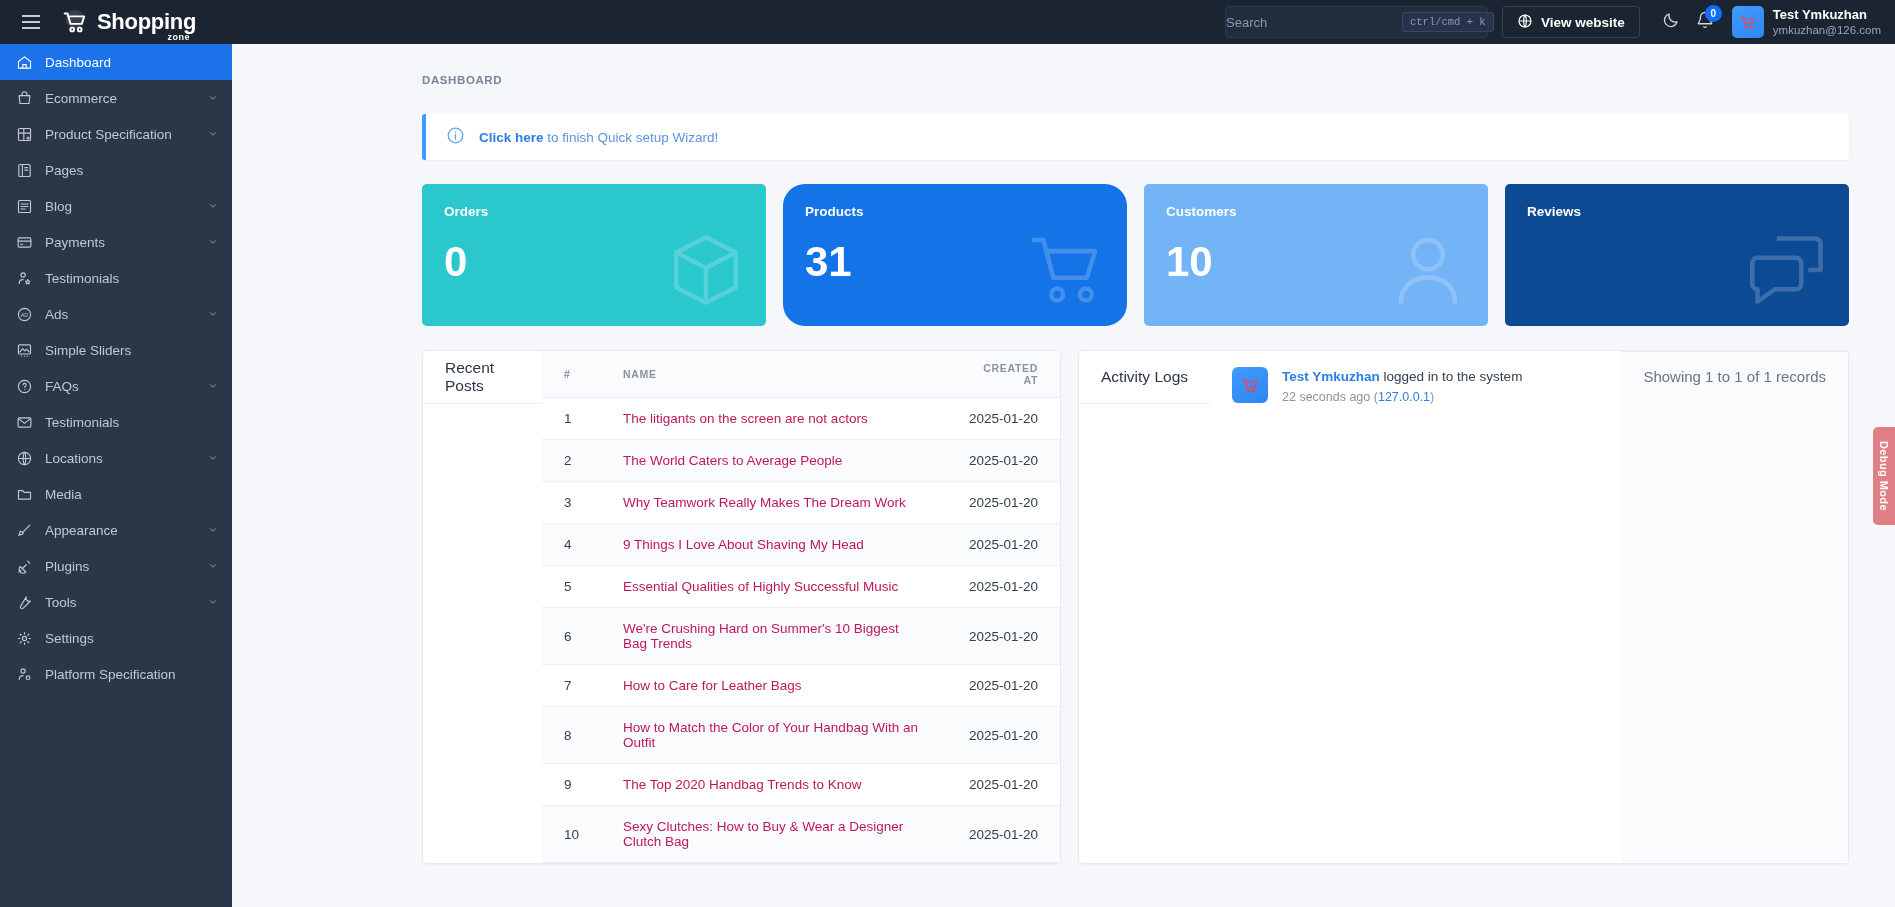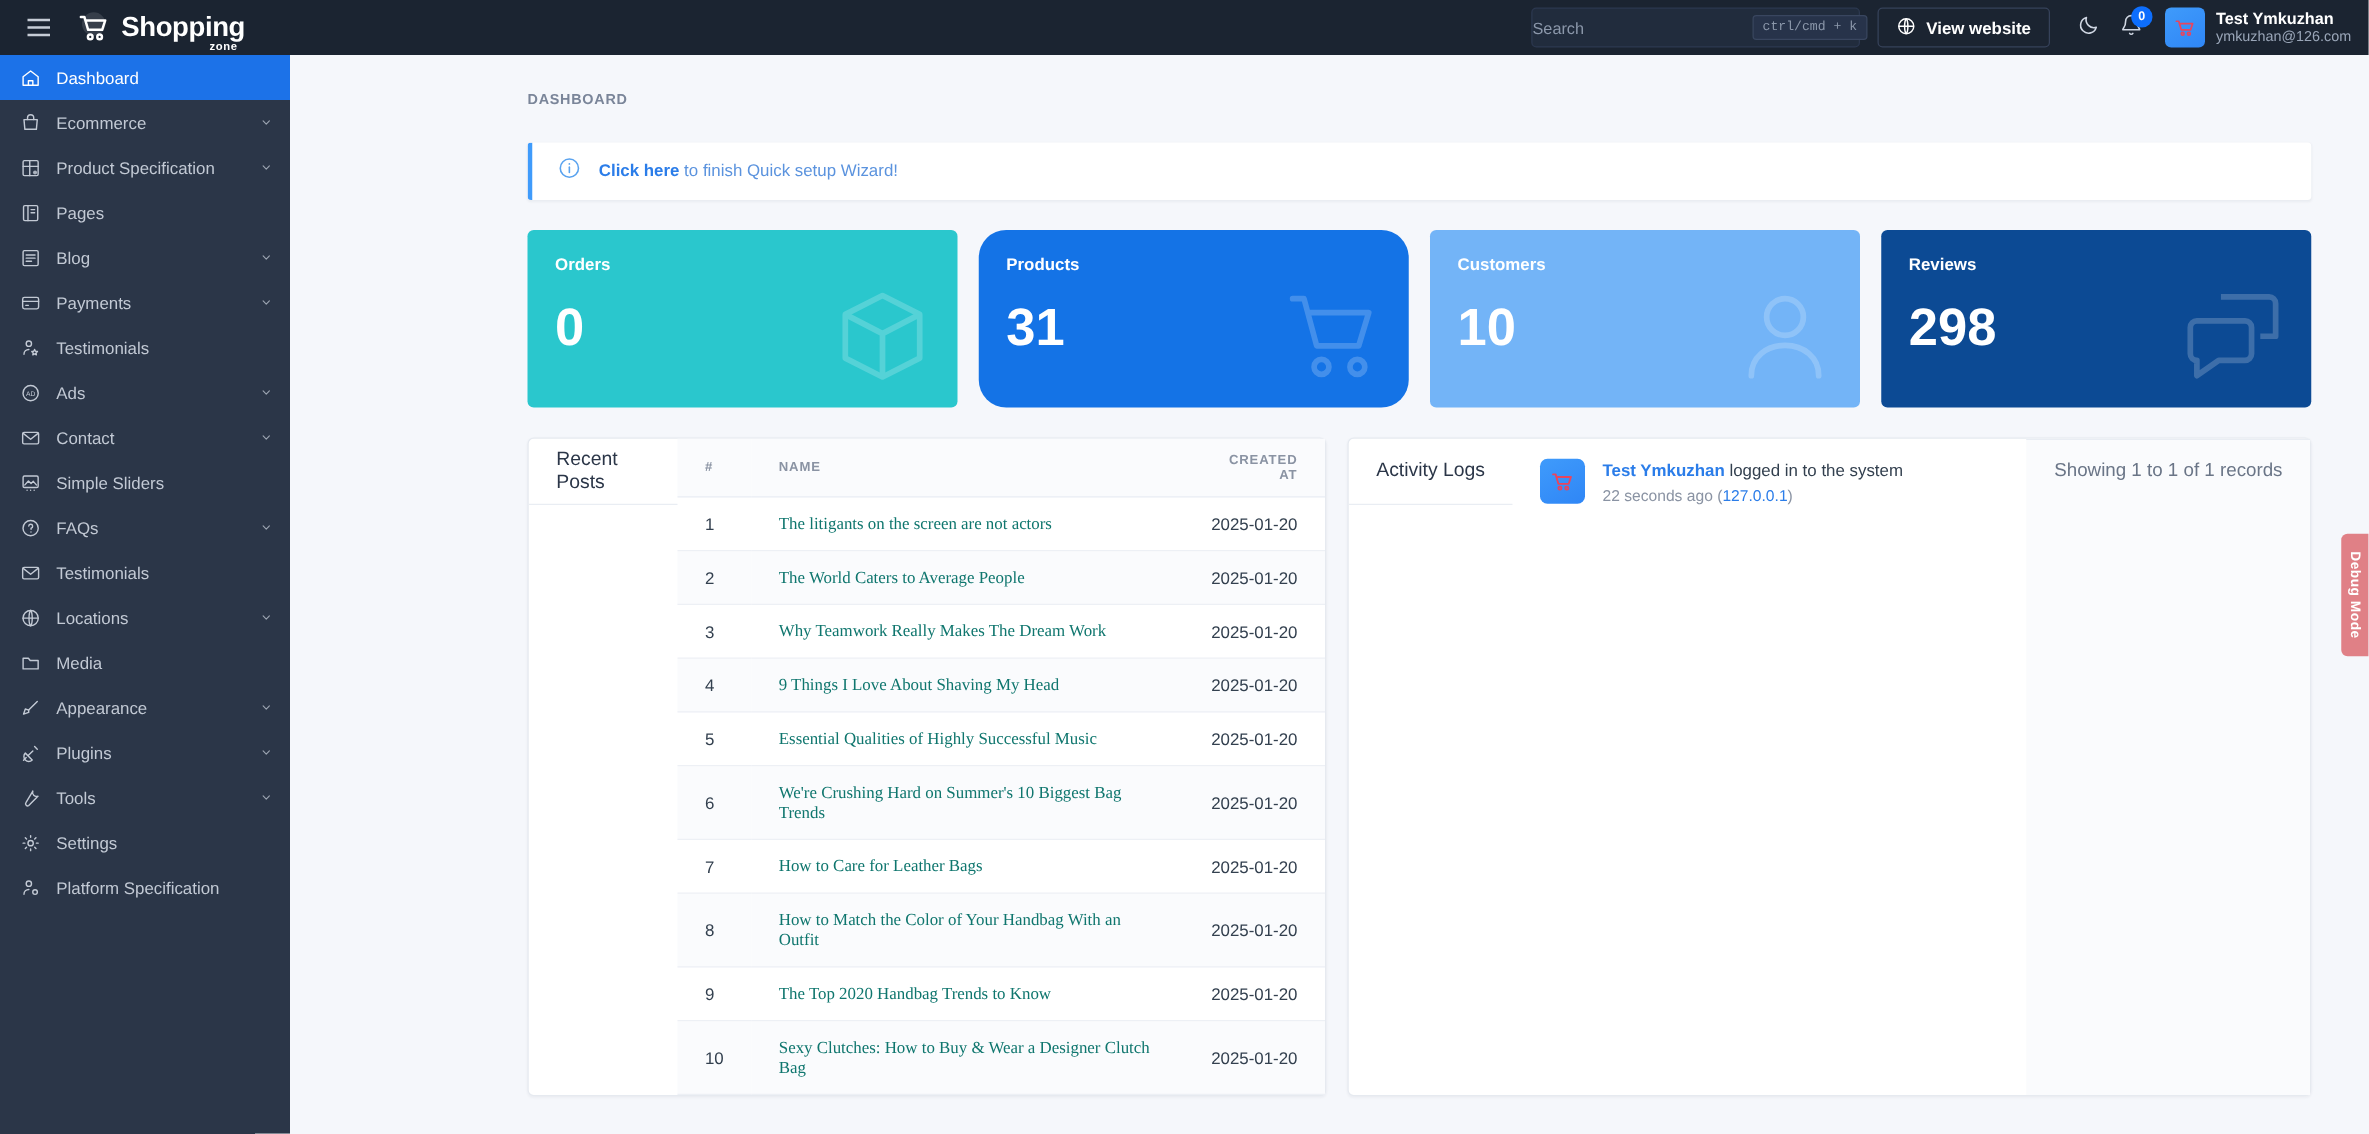--- a/index.html
+++ b/index.html
@@ -142,21 +142,21 @@
   }
   thead th.num { width: 48px; }
   thead th.date { text-align: right; }
   tbody td {
     padding: 13px 22px; font-size: 13.5px; color: #33404f;
     border-bottom: 1px solid #edf0f5;
   }
   tbody tr:nth-child(even) { background: #fafbfd; }
   tbody td.num { width: 48px; }
   tbody td.date { text-align: right; white-space: nowrap; }
-  tbody td a { color: #0f766e; text-decoration: none; font-family: Liberation Serif, serif; }
+  tbody td a { color: #be185d; text-decoration: none; }
 
   .log-row { display: flex; gap: 14px; padding: 16px 22px; align-items: flex-start; }
   .log-avatar {
     width: 36px; height: 36px; border-radius: 6px; flex: 0 0 36px;
     background: linear-gradient(150deg,#3f9bfb,#2f86f6);
     display: flex; align-items: center; justify-content: center;
   }
   .log-l1 { font-size: 13.5px; color: #33404f; line-height: 1.5; }
   .log-l1 b { color: #2b7de9; }
   .log-l2 { font-size: 12.5px; color: #8a93a3; line-height: 1.6; }
@@ -318,30 +318,20 @@
             <path d="m16.5 13.5 1 2 2.2.3-1.6 1.6.4 2.2-2-1.1-2 1.1.4-2.2-1.6-1.6 2.2-.3z"></path>
           </svg></span>
         <span class="nav-label">Testimonials</span>
       </div>
       <div class="nav-item">
         <span class="nav-ico"><svg viewBox="0 0 24 24" fill="none" stroke="currentColor" stroke-width="1.6" stroke-linecap="round" stroke-linejoin="round">
             <circle cx="12" cy="12" r="8.6"></circle>
             <text x="12" y="15.3" font-size="7.6" font-family="Liberation Sans, sans-serif" text-anchor="middle" fill="currentColor" stroke="none">AD</text>
           </svg></span>
         <span class="nav-label">Ads</span>
-        <span><svg class="caret" viewBox="0 0 24 24" fill="none" stroke="currentColor" stroke-width="2.2" stroke-linecap="round" stroke-linejoin="round">
-            <path d="m6 9 6 6 6-6"></path>
-          </svg></span>
-      </div>
-      <div class="nav-item">
-        <span class="nav-ico"><svg viewBox="0 0 24 24" fill="none" stroke="currentColor" stroke-width="1.6" stroke-linecap="round" stroke-linejoin="round">
-            <rect x="3" y="5.5" width="18" height="13" rx="1.6"></rect>
-            <path d="m3.6 6.6 8.4 6.6 8.4-6.6"></path>
-          </svg></span>
-        <span class="nav-label">Contact</span>
         <span><svg class="caret" viewBox="0 0 24 24" fill="none" stroke="currentColor" stroke-width="2.2" stroke-linecap="round" stroke-linejoin="round">
             <path d="m6 9 6 6 6-6"></path>
           </svg></span>
       </div>
       <div class="nav-item">
         <span class="nav-ico"><svg viewBox="0 0 24 24" fill="none" stroke="currentColor" stroke-width="1.6" stroke-linecap="round" stroke-linejoin="round">
             <rect x="3.5" y="4" width="17" height="13" rx="1.6"></rect>
             <path d="m5.5 14 4-4.5 3 3 2.5-2.5 3.5 4"></path>
             <path d="M8 20h.01M12 20h.01M16 20h.01"></path>
           </svg></span>
@@ -467,21 +457,20 @@
           <div class="stat" style="background: rgb(115, 180, 247);">
             <div class="s-title">Customers</div>
             <div class="s-value">10</div>
             <span class="s-ico"><svg width="84" height="84" viewBox="0 0 24 24" fill="none" stroke="#fff" stroke-width="1.3" stroke-linecap="round" stroke-linejoin="round">
                 <circle cx="12" cy="7.6" r="4.2"></circle>
                 <path d="M4.3 21c0-4.2 3.4-6.9 7.7-6.9s7.7 2.7 7.7 6.9"></path>
               </svg></span>
           </div>
           <div class="stat" style="background: rgb(12, 74, 148);">
             <div class="s-title">Reviews</div>
-            <div class="s-value">298</div>
             <span class="s-ico"><svg width="84" height="84" viewBox="0 0 24 24" fill="none" stroke="#fff" stroke-width="1.3" stroke-linejoin="round">
                 <path d="M8.5 3h11a1.5 1.5 0 0 1 1.5 1.5v7.5h-3.5"></path>
                 <path d="M3 8.5h11a1.5 1.5 0 0 1 1.5 1.5v6a1.5 1.5 0 0 1-1.5 1.5H8l-5 3.5v-3.5H3a1.5 1.5 0 0 1-1.5-1.5V10A1.5 1.5 0 0 1 3 8.5z"></path>
               </svg></span>
           </div>
         </div>
 
       <div class="panels">
 
         <section class="panel left">

